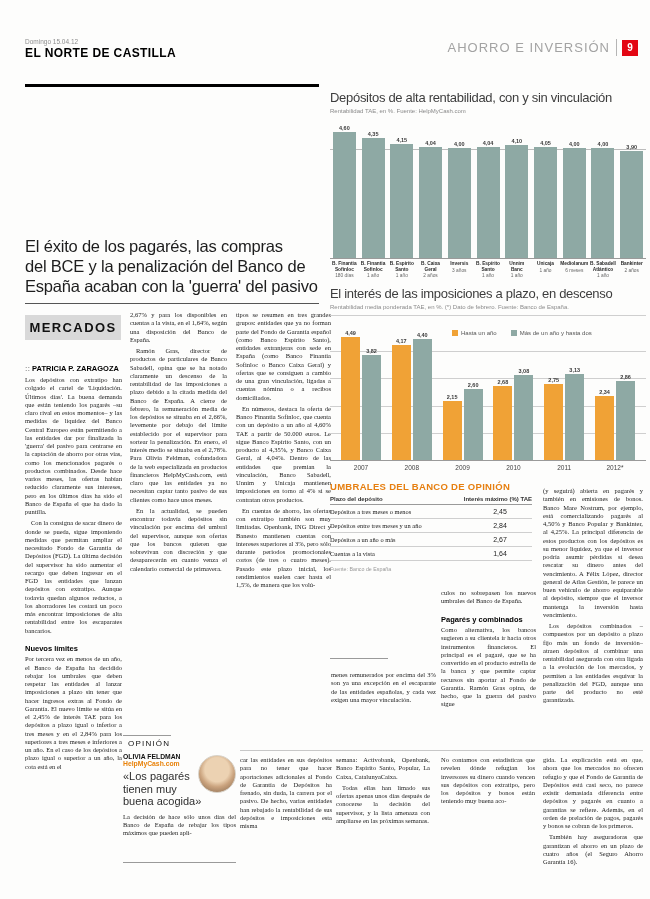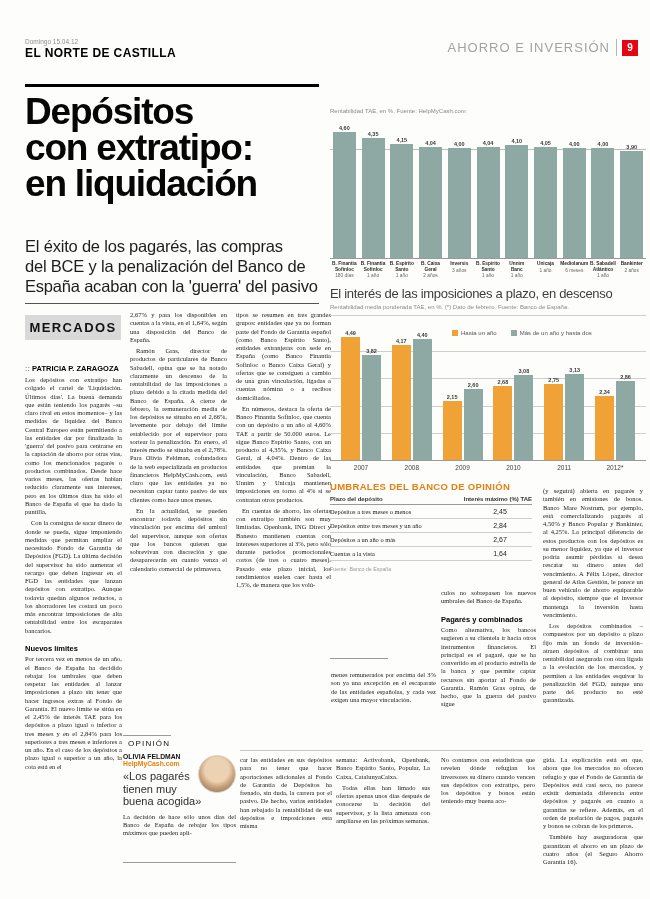--- a/index.html
+++ b/index.html
@@ -117,23 +117,20 @@
 
 <div class="page">
 
   <div class="abs m-date">Domingo 15.04.12</div>
   <div class="abs m-paper">EL NORTE DE CASTILLA</div>
   <div class="abs m-section">AHORRO E INVERSIÓN</div>
   <div class="abs m-div"></div>
   <div class="abs m-pageno">9</div>
 
   <div class="abs hl-rule"></div>
-  <h1 class="abs headline" style="margin:0">Depósitos
-con extratipo:
-en liquidación</h1>
   <div class="abs standfirst">El éxito de los pagarés, las compras
 del BCE y la penalización del Banco de
 España acaban con la 'guerra' del pasivo</div>
   <div class="abs sf-rule"></div>
 
   <div class="abs kicker">MERCADOS</div>
   <div class="abs byline"><span class="tick">::</span> <span>PATRICIA P. ZARAGOZA</span></div>
 
   <div class="abs bodytext c-1">
     <p>Los depósitos con extratipo han colgado el cartel de 'Liquidación. Últimos días'. La buena demanda que están teniendo los pagarés –su claro rival en estos momentos– y las medidas de liquidez del Banco Central Europeo están permitiendo a las entidades dar por finalizada la 'guerra' del pasivo para centrarse en la captación de ahorro por otras vías, como los mencionados pagarés o productos combinados. Desde hace varios meses, las ofertas habían reducido claramente sus intereses, pero en los últimos días ha sido el Banco de España el que ha dado la puntilla.</p>
@@ -162,20 +159,21 @@
     <p>culos no sobrepasen los nuevos umbrales del Banco de España.</p>
     <div class="colhead">Pagarés y combinados</div>
     <p>Como alternativa, los bancos sugieren a su clientela ir hacia otros instrumentos financieros. El principal es el pagaré, que se ha convertido en el producto estrella de la banca y que permite captar recursos sin aportar al Fondo de Garantía. Ramón Gras opina, de hecho, que la guerra del pasivo sigue</p>
   </div>
 
   <div class="abs bodytext c-5">
     <p>(y seguirá) abierta en pagarés y también en emisiones de bonos. Banco Mare Nostrum, por ejemplo, está comercializando pagarés al 4,50% y Banco Popular y Bankinter, al 4,25%. La principal diferencia de estos productos con los depósitos es su menor liquidez, ya que el inversor podría asumir pérdidas si desea rescatar su dinero antes del vencimiento. A Félix López, director general de Atlas Gestión, le parece un buen vehículo de ahorro equiparable al depósito, siempre que el inversor mantenga la inversión hasta vencimiento.</p>
     <p>Los depósitos combinados –compuestos por un depósito a plazo fijo más un fondo de inversión– atraen depósitos al combinar una rentabilidad asegurada con otra ligada a la evolución de los mercados, y permiten a las entidades esquivar la penalización del FGD, aunque una parte del producto no esté garantizada.</p>
   </div>
 
+  <div class="abs ch-title t1">Depósitos de alta rentabilidad, con y sin vinculación</div>
   <div class="abs ch-sub s1">Rentabilidad TAE, en %. Fuente: HelpMyCash.com</div>
   <div class="abs c1wrap">
     <div class="c1grid"></div>
     <div class="c1plot">
         <div class="c1slot">
           <div class="c1val">4,60</div>
           <div class="c1bar" style="height: 126.5px; background: rgb(142, 169, 164);"></div>
         </div>
         <div class="c1slot">
           <div class="c1val">4,35</div>

